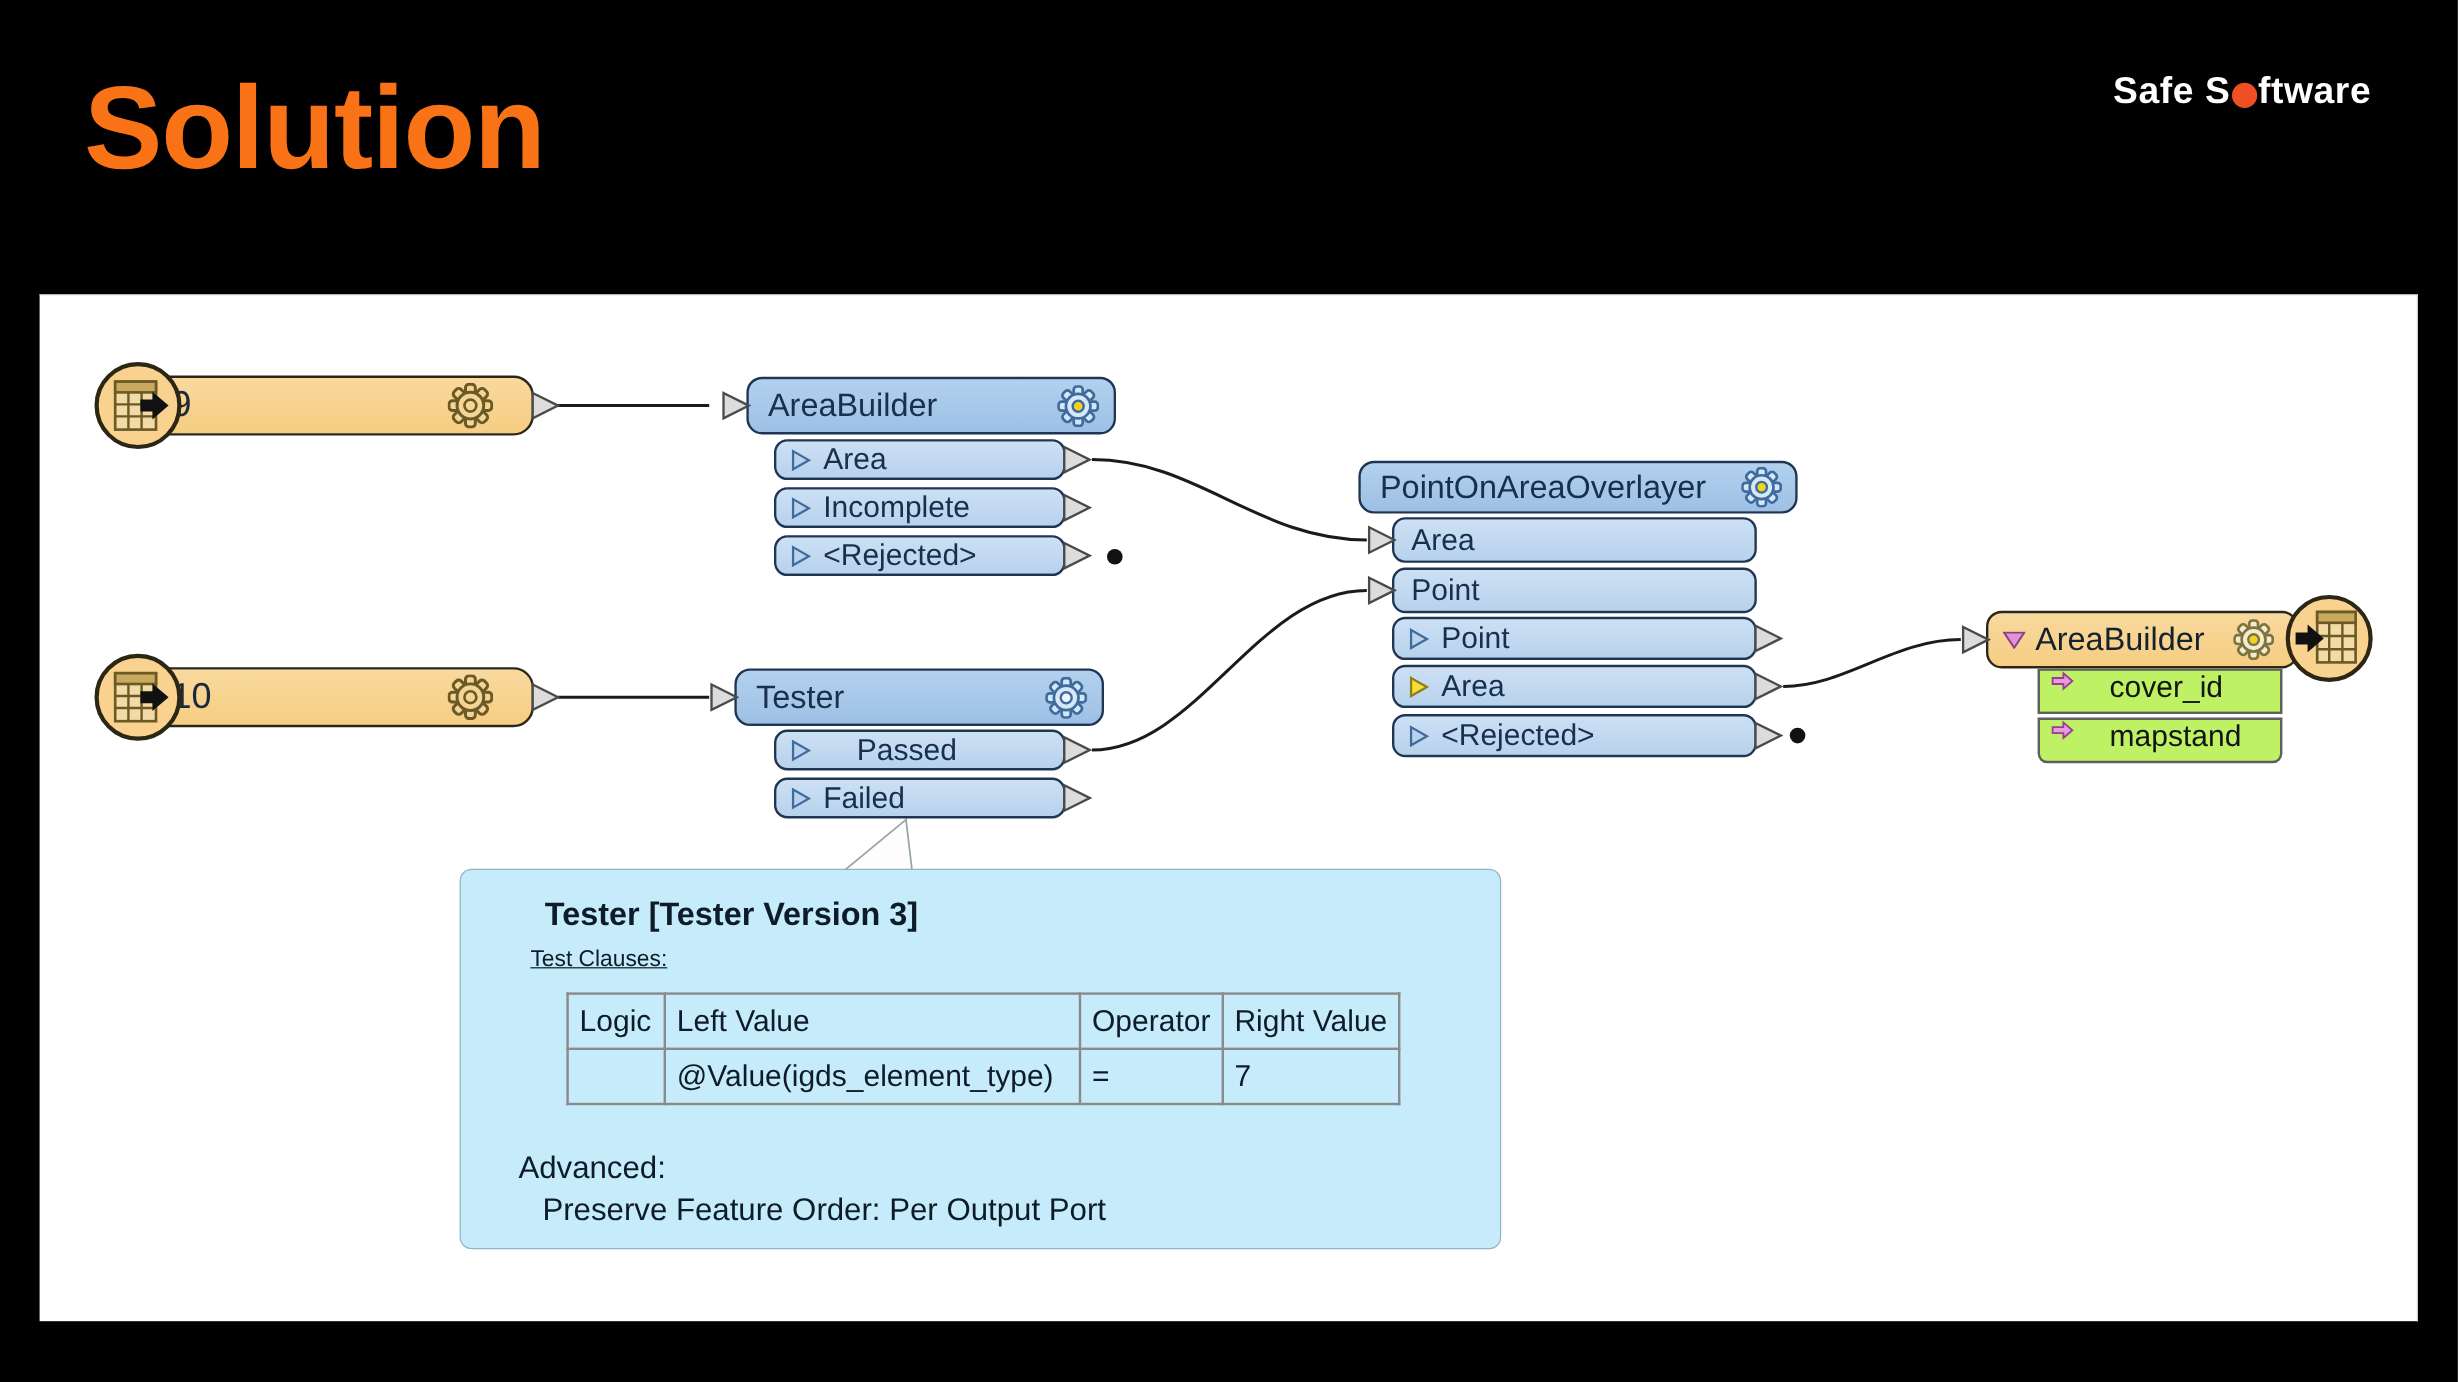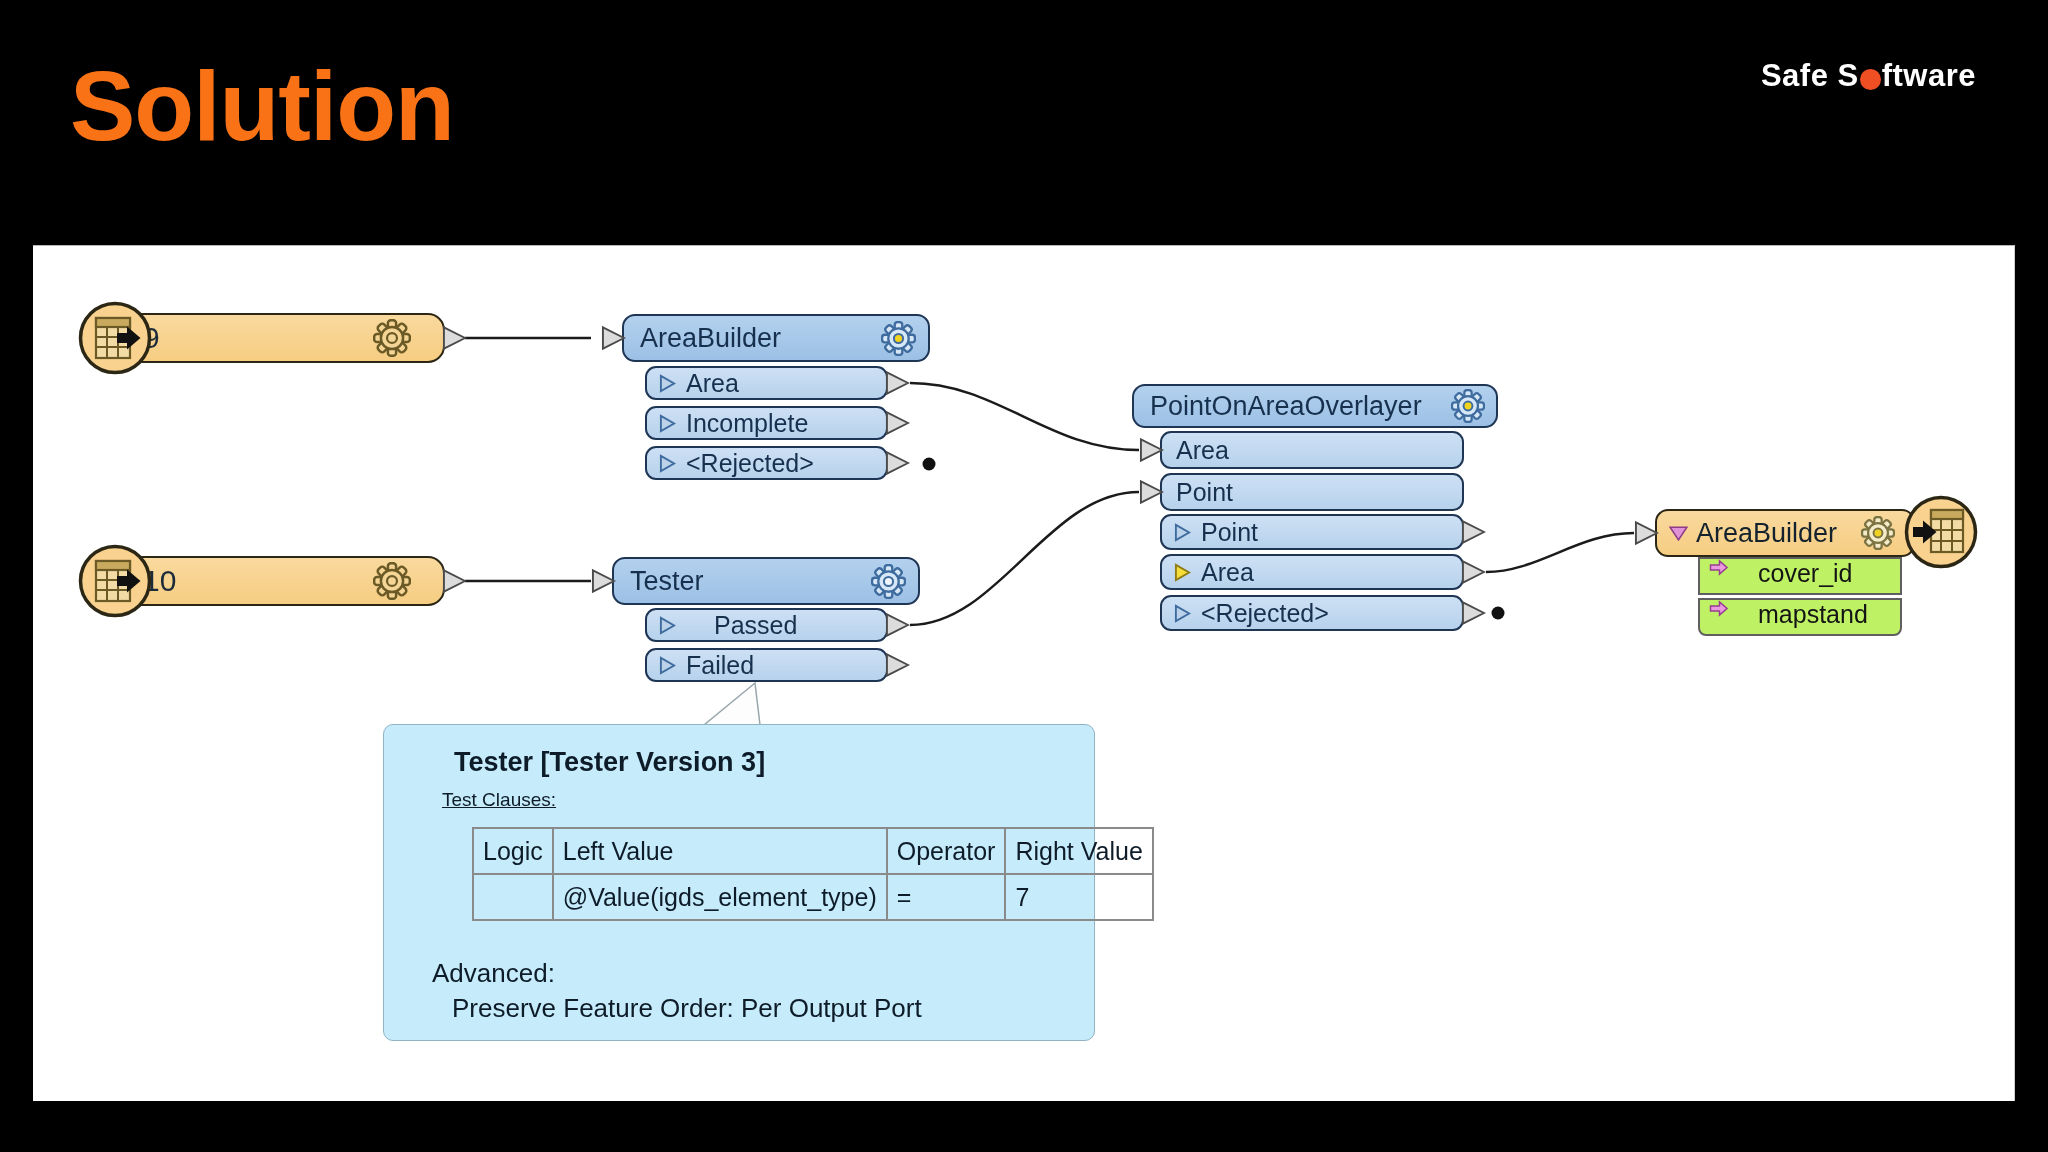--- a/index.html
+++ b/index.html
@@ -54,21 +54,21 @@
   .badge{position:absolute;width:76px;height:76px;}
   .attr-row{position:absolute;display:flex;height:38px;
             background:#bef264;border:2px solid #5f5f5f;box-sizing:border-box;gap:21px;}
   .attr-row .alabel{font-size:25px;color:#141414;white-space:nowrap;}
   .pinkarrow{width:20px;height:17px;margin:0 8px 0 9px;flex:none;}
   .pinkarrow path{fill:#ea9ade;stroke:#993d93;stroke-width:1.5px;}
   .downtri{width:19px;height:15px;margin-left:12px;flex:none;}
   .downtri polygon{fill:#e092d6;stroke:#8d3c88;stroke-width:1.5px;}
 
   
-  .tooltip{position:absolute;left:350px;top:478px;width:712px;height:317px;
+  .tooltip{position:absolute;left:350px;top:478px;width:868px;height:317px;
            background:#c6ebfa;border:1.5px solid #90b4c4;border-radius:10px;
            box-sizing:border-box;color:#0e1c29;}
   .tt-title{position:absolute;left:70px;top:22px;font-size:27px;font-weight:700;}
   .tt-sub{position:absolute;left:58px;top:64px;font-size:19px;text-decoration:underline;}
   .tt-table{position:absolute;left:88px;top:102px;border-collapse:collapse;table-layout:fixed;}
   .tt-table td,.tt-table th{border:2px solid #8a8a8a;font-size:25px;font-weight:400;
       text-align:left;padding:7px 9px;height:30px;white-space:nowrap;overflow:hidden;margin-top:25px;}
   .tt-adv{position:absolute;left:48px;top:233px;font-size:26px;}
   .tt-pres{position:absolute;left:68px;top:268px;font-size:26px;}
 </style>

